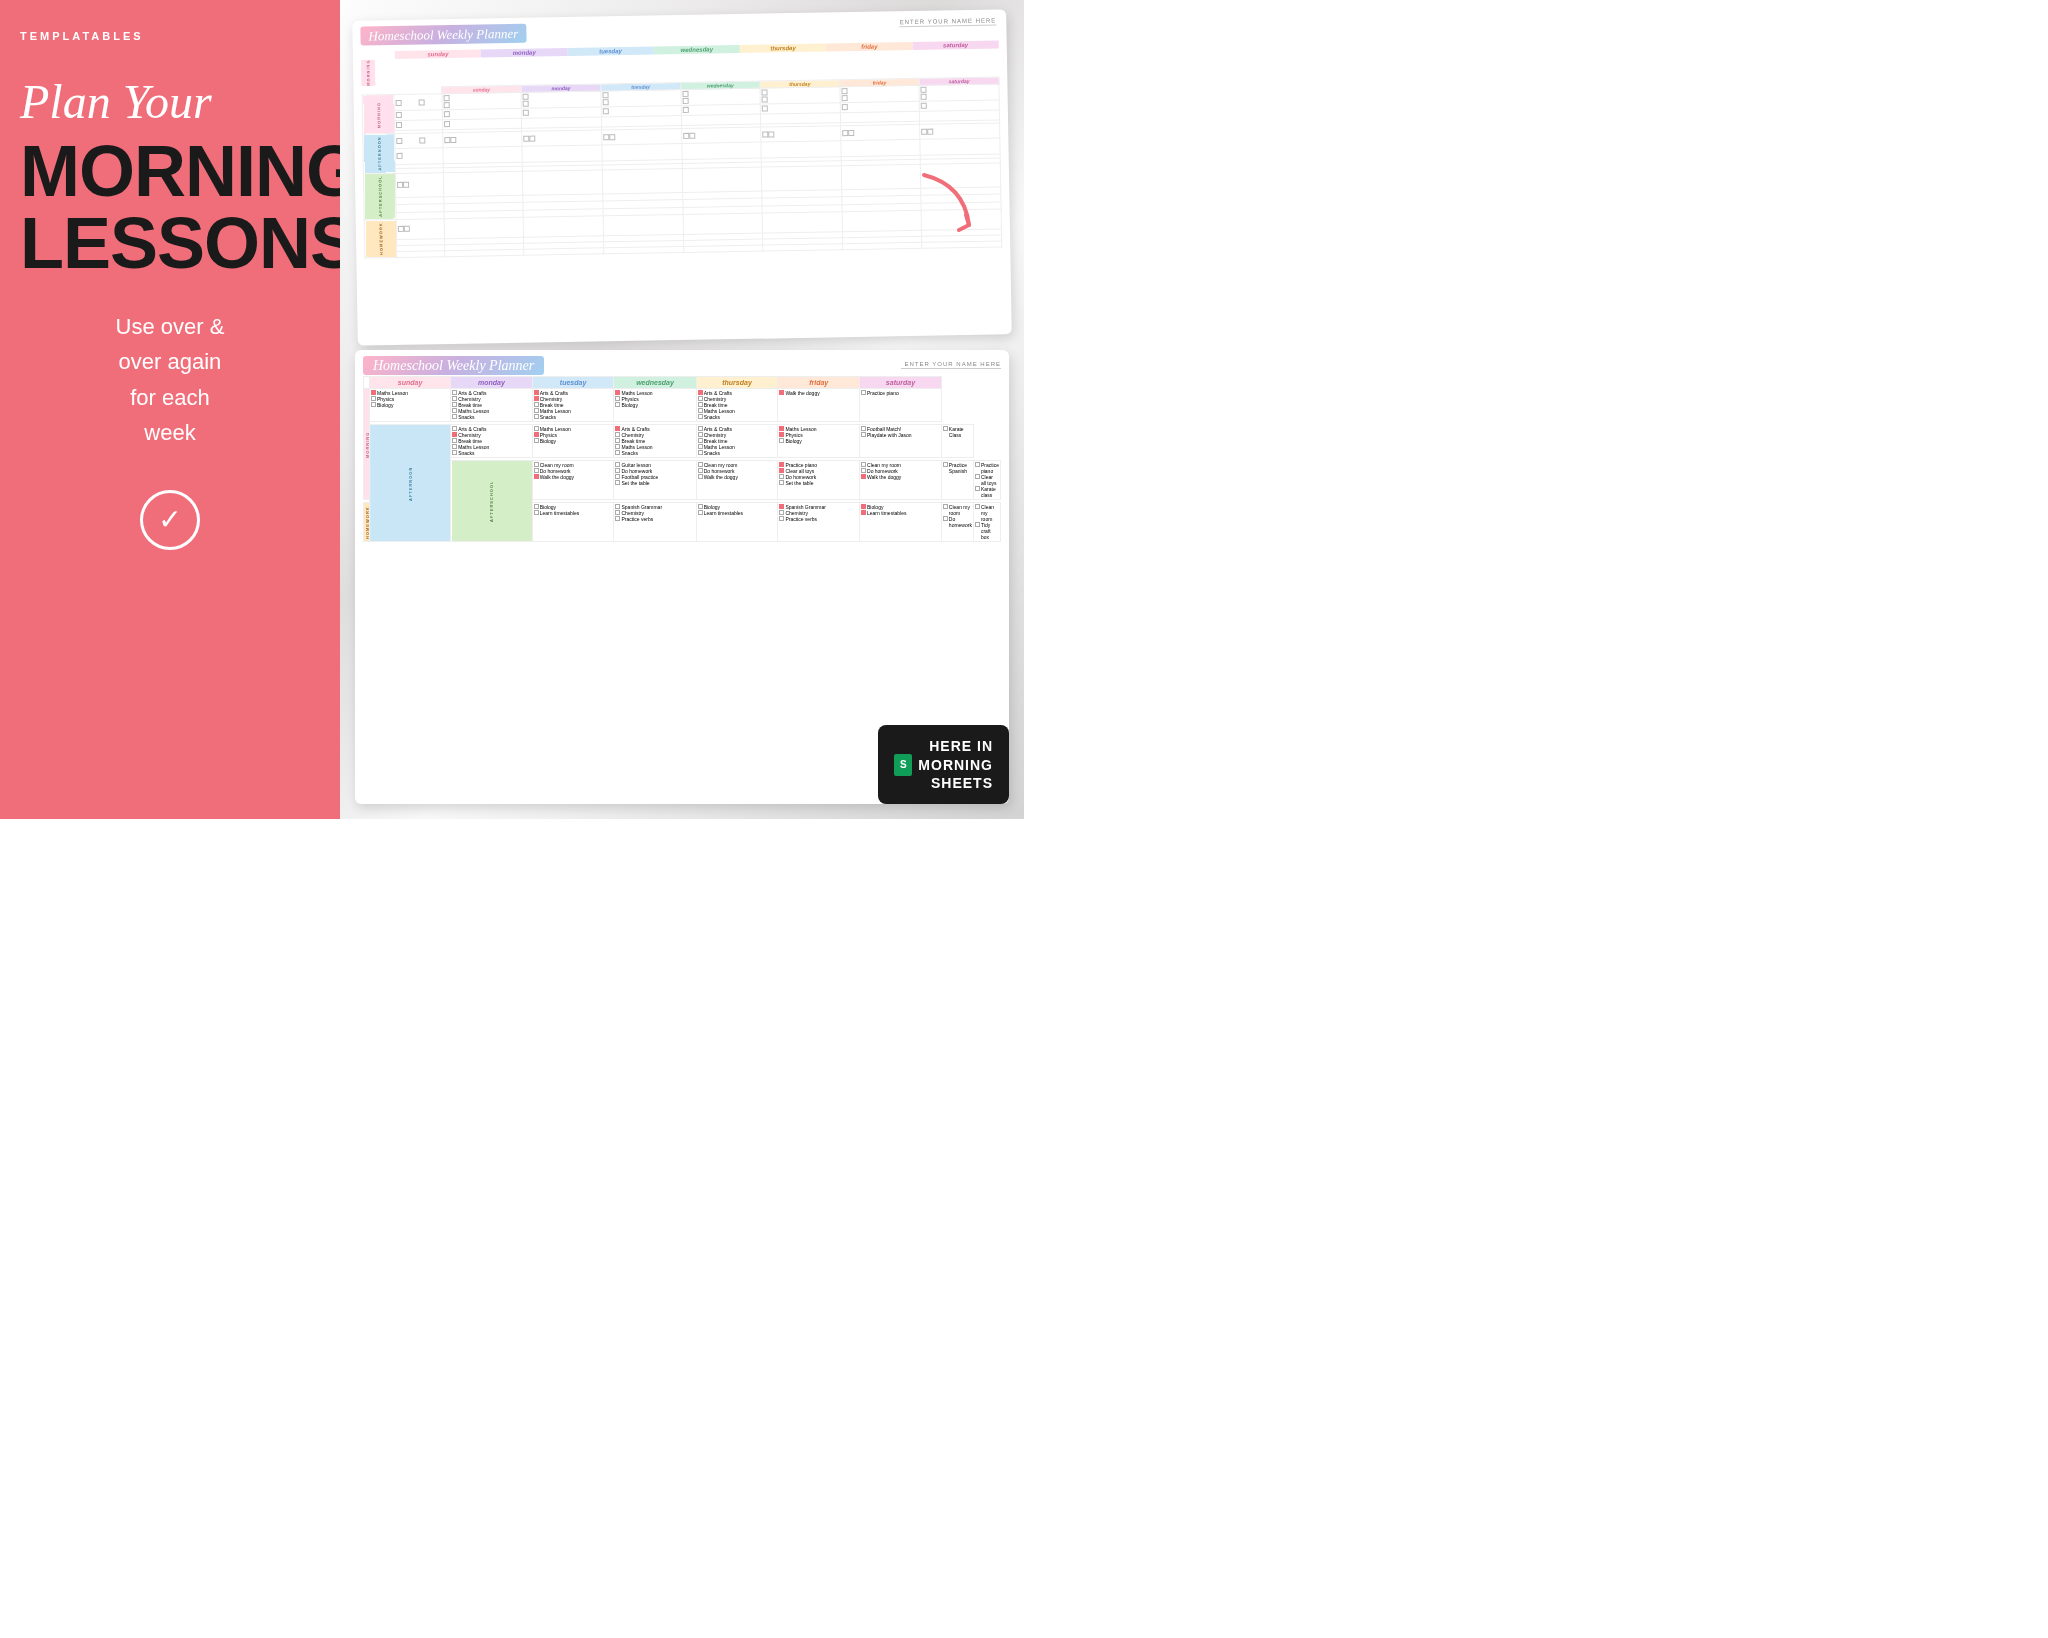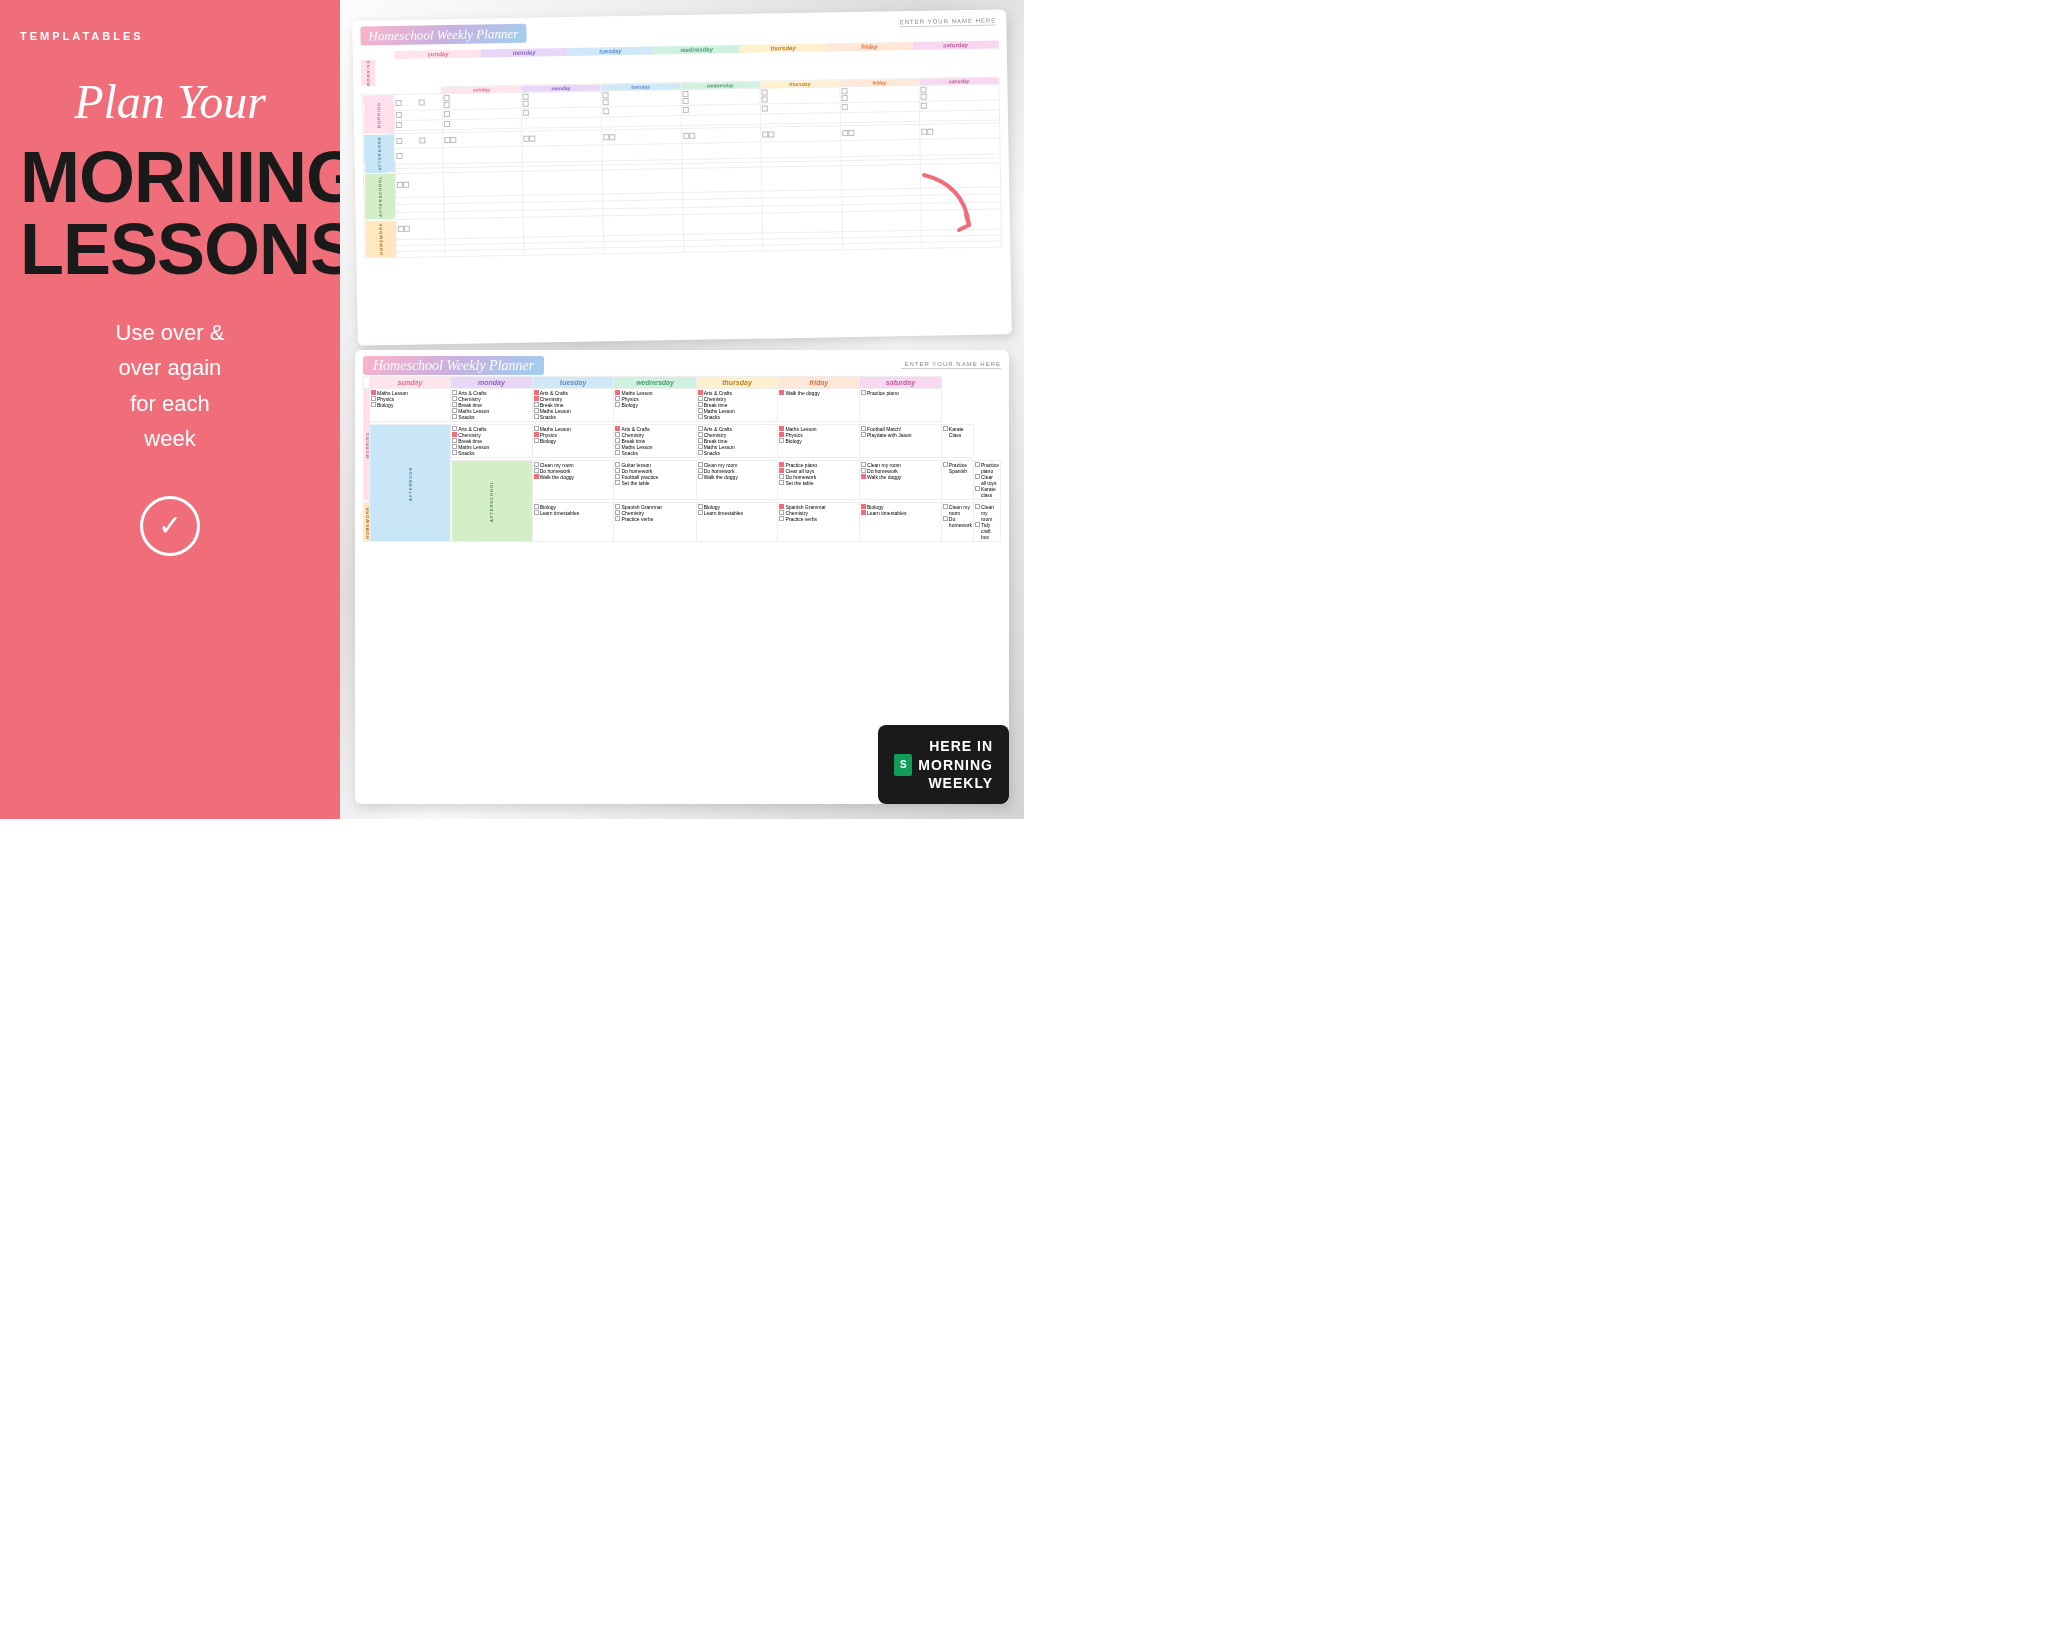--- a/index.html
+++ b/index.html
@@ -30,22 +30,22 @@
       align-self: flex-start;
       margin-bottom: 30px;
     }
     .plan-your {
       font-family: 'Georgia', cursive;
       font-size: 52px;
       color: #fff;
       font-style: italic;
       font-weight: 400;
       line-height: 1.1;
-      text-align: center;
-      margin-bottom: 12px;
+      text-align: left;
+      margin-bottom: 6px;
     }
     .weekly {
       font-size: 72px;
       font-weight: 900;
       color: #1a1a1a;
       text-align: center;
       line-height: 1;
       letter-spacing: -1px;
     }
     .lessons {
@@ -964,18 +964,18 @@
   </div>
 
   <div class="edit-badge">
     <div style="display:flex; align-items:center; justify-content:flex-end;">
       <span style="display:inline-block; width:18px; height:22px; background:#0f9d58; border-radius:2px; margin-right:6px; position:relative; flex-shrink:0;">
         <span style="position:absolute; inset:0; display:flex; align-items:center; justify-content:center; color:#fff; font-size:10px; font-weight:700;">S</span>
       </span>
       <div>
         <div style="font-size:14px; font-weight:900; letter-spacing:1px; color:#fff;">HERE IN</div>
         <div style="font-size:14px; font-weight:900; letter-spacing:1px; color:#fff;">MORNING</div>
-        <div style="font-size:14px; font-weight:900; letter-spacing:1px; color:#fff;">WEEKLY</div>
+        <div style="font-size:14px; font-weight:900; letter-spacing:1px; color:#fff;">SHEETS</div>
       </div>
     </div>
   </div>
 
 </div>
 
 </body></html>

